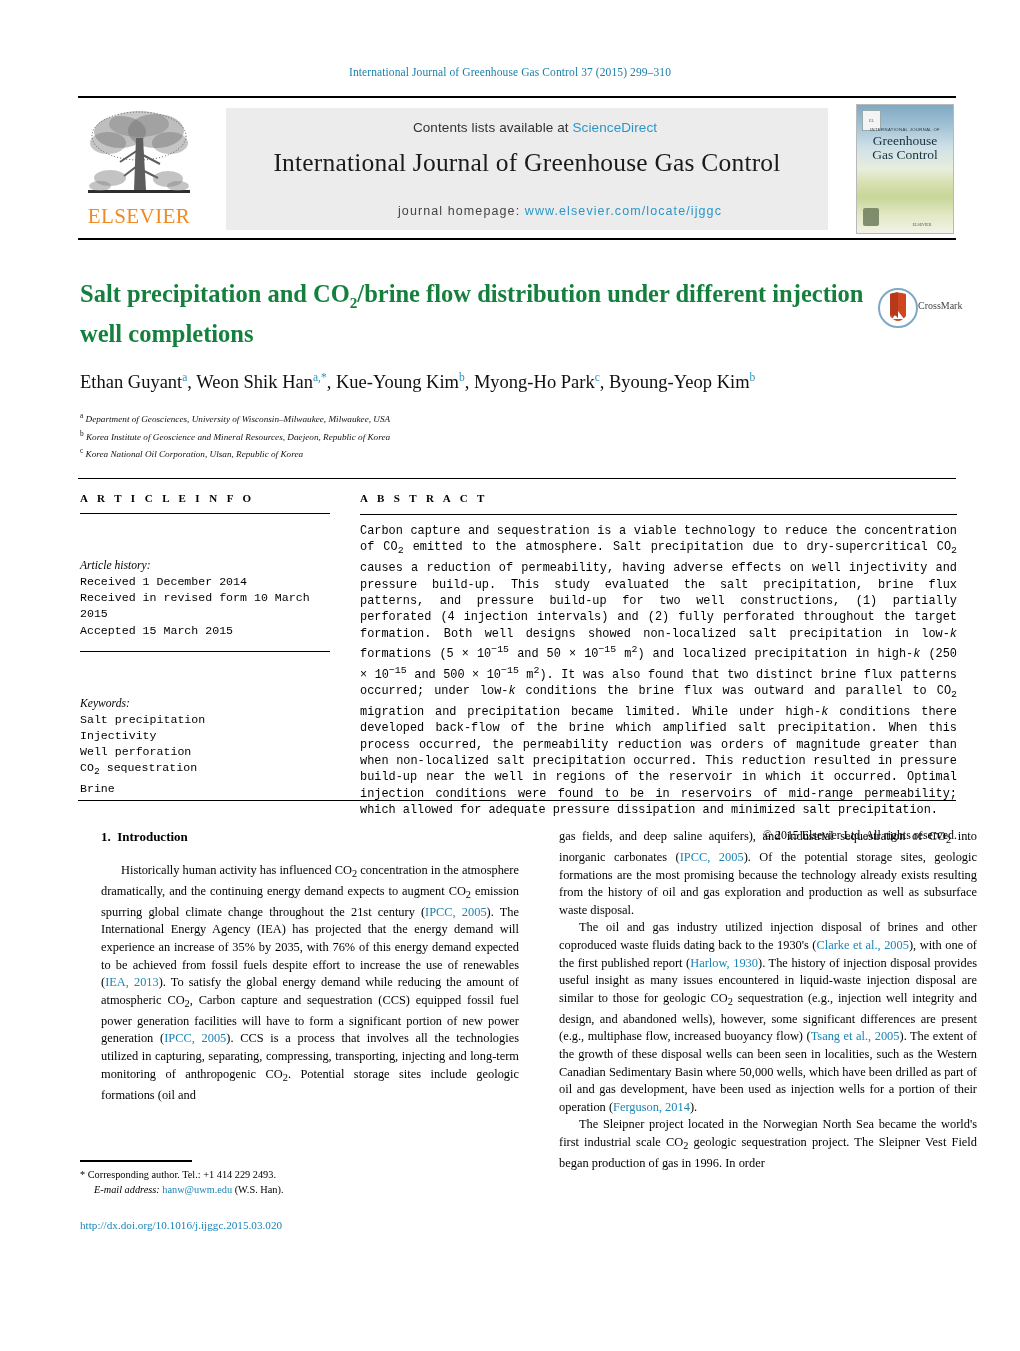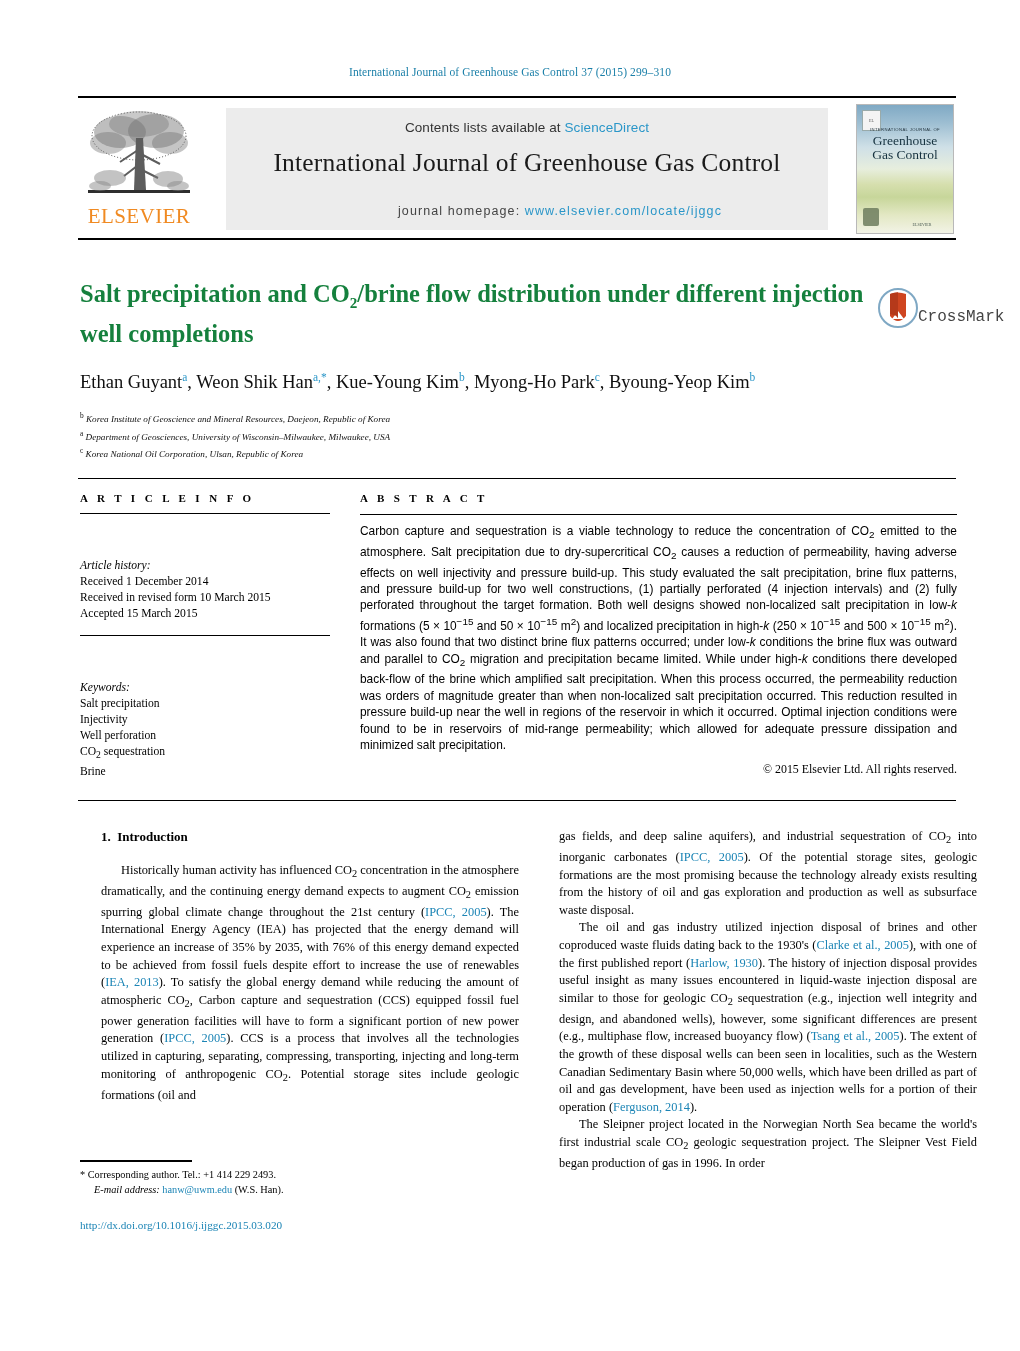--- a/index.html
+++ b/index.html
@@ -71,20 +71,21 @@
   }
   .sd-line {
     position: absolute;
     left: 0; top: 12px;
     width: 602px;
     text-align: center;
     font-size: 13.5px;
     color: #333;
     font-family: "Liberation Sans", sans-serif;
     letter-spacing: 0.1px;
+    padding-left: 8px;
   }
   .sd-link { color: #2a96c8; }
   .journal-title {
     position: absolute;
     left: 0; top: 40px;
     width: 602px;
     text-align: center;
     font-size: 25.5px;
     color: #1a1a1a;
     font-family: "Liberation Serif", serif;
@@ -197,24 +198,24 @@
   .affiliations sup { font-style: normal; font-size: 0.8em; }
 
   
   .crossmark {
     position: absolute;
     left: 878px; top: 288px;
     width: 82px; height: 42px;
   }
   .cm-label {
     position: absolute;
-    left: 40px; top: 20px;
-    font-size: 16px;
+    left: 40px; top: 12px;
+    font-size: 10px;
     color: #444;
-    font-family: Liberation Mono, monospace;
+    font-family: Liberation Serif, serif;
   }
 
   
   .rule-top {
     position: absolute;
     left: 78px; top: 478px;
     width: 878px;
     height: 1px;
     background: #000;
   }
@@ -241,27 +242,27 @@
   .it-head {
     font-style: italic;
     font-size: 11.6px;
     line-height: 16px;
     font-family: "Liberation Serif", serif;
     margin-top: 44px;
   }
   .info-line {
     font-size: 11.6px;
     line-height: 16.2px;
-    font-family: Liberation Serif, serif;
+    font-family: Liberation Mono, monospace;
   }
   .abs-text {
     font-size: 11.9px;
     line-height: 16.4px;
     text-align: justify;
-    font-family: Liberation Sans, sans-serif;
+    font-family: Liberation Mono, monospace;
     color: #000;
   }
   .abs-copy {
     margin-top: 9px;
     text-align: right;
     font-size: 11.9px;
     font-family: "Liberation Serif", serif;
   }
   .rule-bottom {
     position: absolute;
@@ -375,22 +376,22 @@
 
     <div class="authors">
       <span>Ethan Guyant<span class="aff-mark">a</span></span>,
       <span>Weon Shik Han<span class="aff-mark">a,*</span></span>,
       <span>Kue-Young Kim<span class="aff-mark">b</span></span>,
       <span>Myong-Ho Park<span class="aff-mark">c</span></span>,
       <span>Byoung-Yeop Kim<span class="aff-mark">b</span></span>
     </div>
 
     <div class="affiliations">
+      <div><sup>a</sup> <span>Department of Geosciences, University of Wisconsin–Milwaukee, Milwaukee, USA</span></div>
       <div><sup>b</sup> <span>Korea Institute of Geoscience and Mineral Resources, Daejeon, Republic of Korea</span></div>
-      <div><sup>a</sup> <span>Department of Geosciences, University of Wisconsin–Milwaukee, Milwaukee, USA</span></div>
       <div><sup>c</sup> <span>Korea National Oil Corporation, Ulsan, Republic of Korea</span></div>
     </div>
   </div>
 
   <div class="crossmark">
     <svg width="40" height="40" viewBox="0 0 40 40">
       <circle cx="20" cy="20" r="19" fill="#fff" stroke="#7fa8c4" stroke-width="2"></circle>
       <path d="M12 6 q8 -3 16 0 l0 22 q-8 10 -16 0 Z" fill="#cf4520"></path>
       <path d="M20 23 l-6 8 h12 Z" fill="#ffffff"></path>
       <path d="M12 6 q4 -1.5 8 -1.8 l0 26 -2 -2.5 -6 -1.7 Z" fill="#b5391a"></path>

